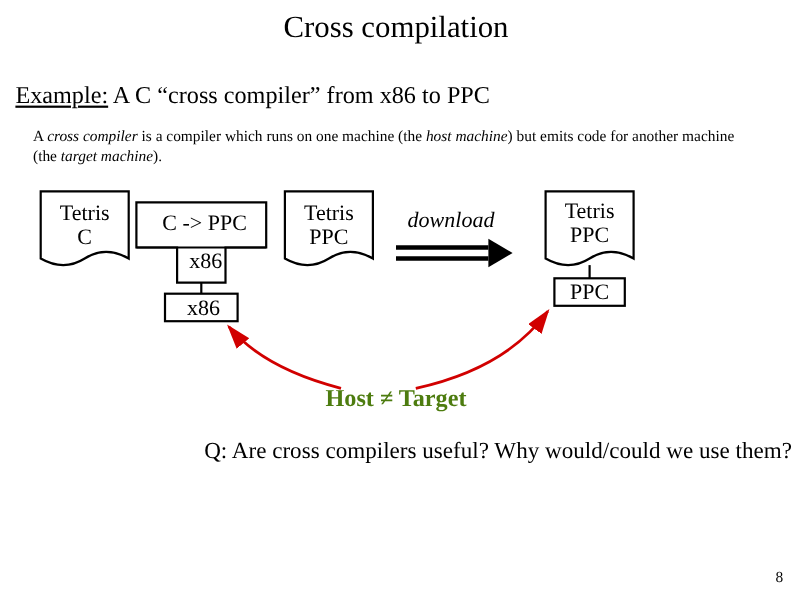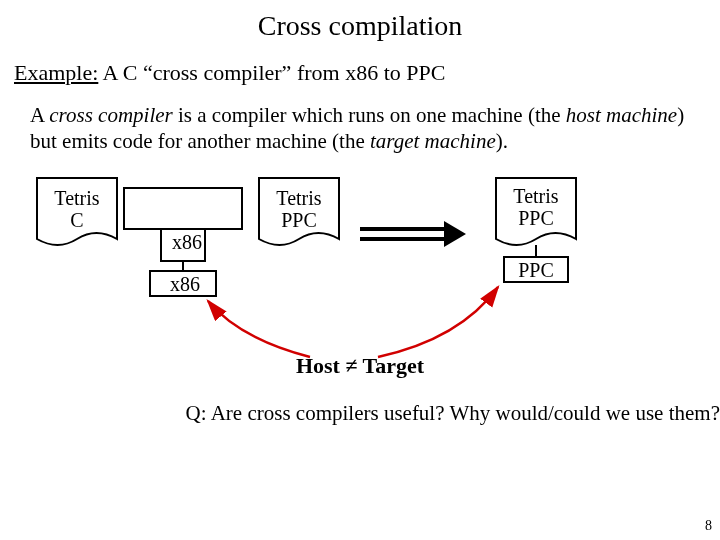--- a/index.html
+++ b/index.html
@@ -13,44 +13,44 @@
     color: #000;
   }
   .title {
     text-align: center;
     font-size: 28px;
     font-weight: normal;
     margin-top: 10px;
   }
   .example {
     font-size: 22px;
-    margin: 18px 0 0 14px;
+    margin: 32px 0 0 14px;
   }
   .example .u { text-decoration: underline; }
   .definition {
-    font-size: 21px;
+    font-size: 14px;
     margin: 16px 30px 0 30px;
     line-height: 1.25;
   }
   .italic { font-style: italic; }
   .stage {
     position: relative;
     width: 600px;
     height: 170px;
     margin-top: 14px;
   }
   .fig-label {
     position: absolute;
     text-align: center;
     font-size: 20px;
     line-height: 1.1;
     white-space: nowrap;
   }
   .host-ne-target {
-    color: #000000;
+    color: #4d7c0f;
     font-weight: bold;
     font-size: 22px;
     text-align: center;
     margin-top: 14px;
   }
   .question {
     font-size: 21px;
     margin: 22px 0 0 14px;
     text-align: right;
   }
@@ -88,31 +88,33 @@
   <svg class="shape" style="left:123px; top:18px;" width="130" height="110">
 
     <path d="M1 1 H119 V42 H82 V74 H38 V42 H1 Z" fill="#fff" stroke="#000" stroke-width="2"></path>
 
     <line x1="1" y1="42" x2="119" y2="42" stroke="#000" stroke-width="2"></line>
 
     <rect x="27" y="84" width="66" height="25" fill="#fff" stroke="#000" stroke-width="2"></rect>
 
     <line x1="60" y1="74" x2="60" y2="84" stroke="#000" stroke-width="2"></line>
   </svg>
+  <div class="fig-label" style="left:128px; top:27px; width:116px;">C -&gt; PPC</div>
   <div class="fig-label" style="left:162px; top:62px; width:50px;">x86</div>
   <div class="fig-label" style="left:152px; top:104px; width:66px;">x86</div>
 
   <svg class="shape" style="left:258px; top:8px;" width="82" height="80">
     <path d="M1 1 H81 V62 Q60 50 41 62 Q22 74 1 62 Z" fill="#fff" stroke="#000" stroke-width="2"></path>
   </svg>
   <div class="fig-label" style="left:258px; top:18px; width:82px;">
     <span>Tetris</span><br>
     <span>PPC</span>
   </div>
 
+  <div class="fig-label italic" style="left:360px; top:24px; width:100px;">download</div>
   <svg class="shape" style="left:358px; top:50px;" width="110" height="30">
     <line x1="2" y1="10" x2="86" y2="10" stroke="#000" stroke-width="4"></line>
     <line x1="2" y1="20" x2="86" y2="20" stroke="#000" stroke-width="4"></line>
     <polygon points="86,2 108,15 86,28" fill="#000"></polygon>
   </svg>
 
   <svg class="shape" style="left:490px; top:8px;" width="92" height="112">
     <path d="M6 1 H86 V62 Q65 50 46 62 Q27 74 6 62 Z" fill="#fff" stroke="#000" stroke-width="2"></path>
     <rect x="14" y="80" width="64" height="25" fill="#fff" stroke="#000" stroke-width="2"></rect>
     <line x1="46" y1="68" x2="46" y2="80" stroke="#000" stroke-width="2"></line>

